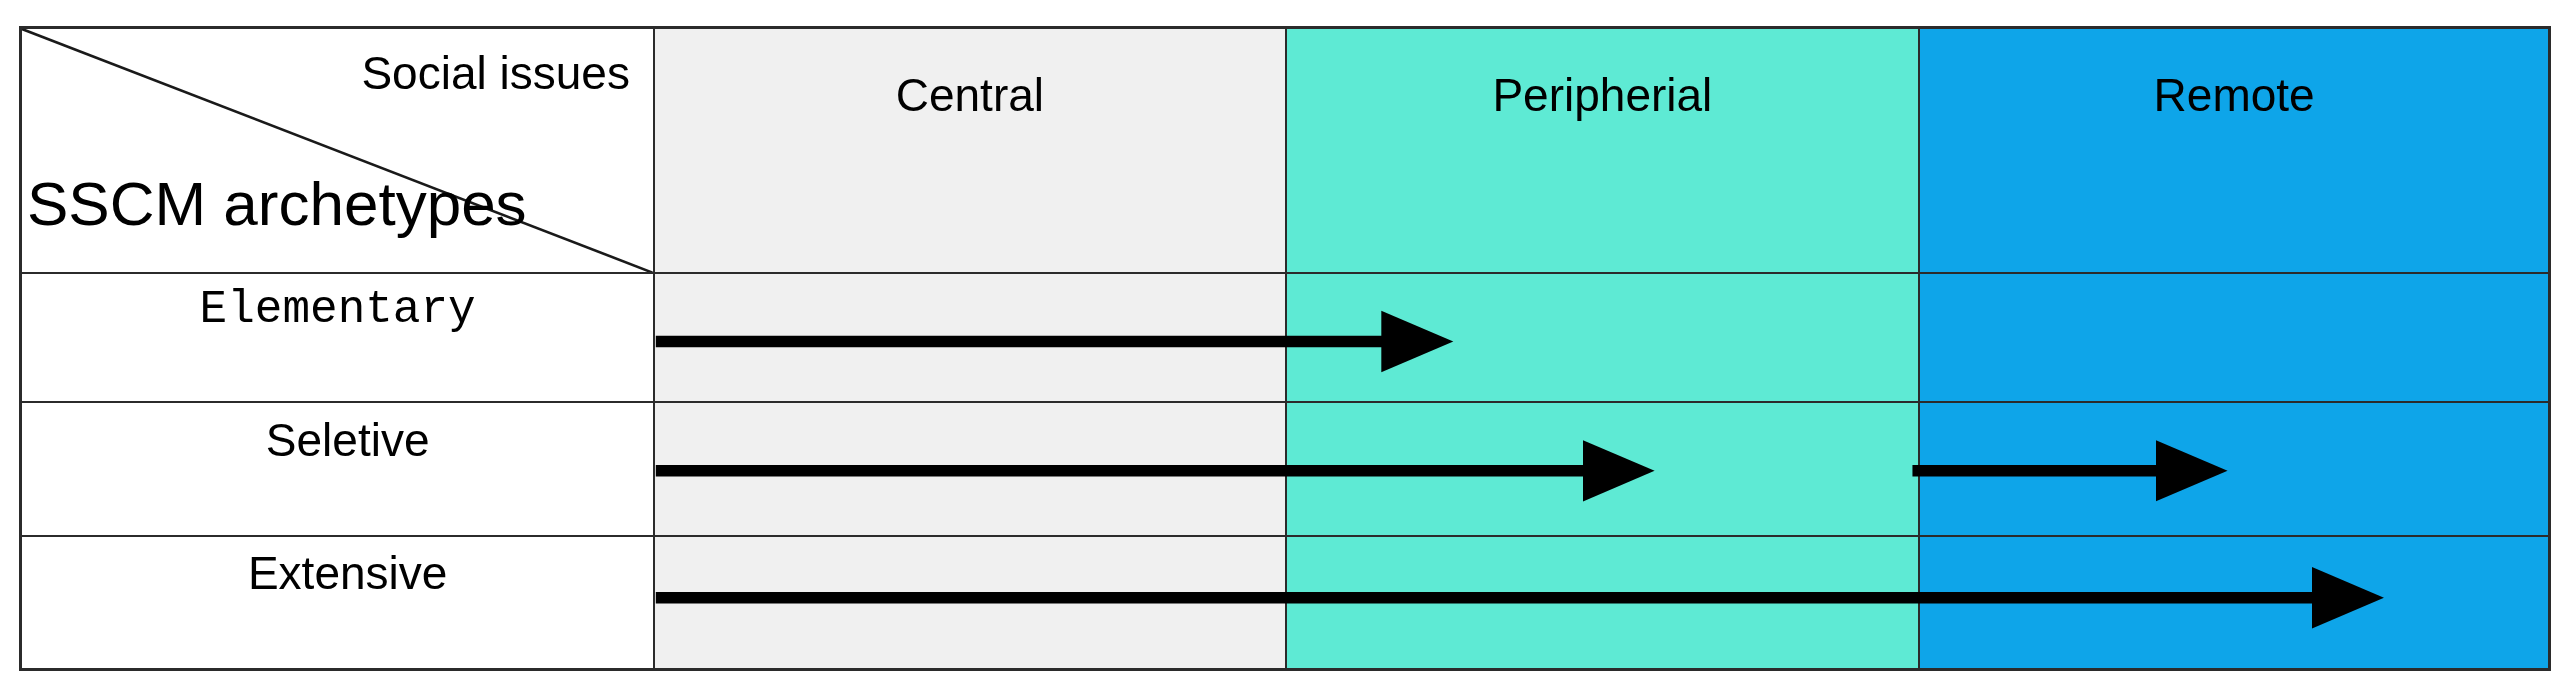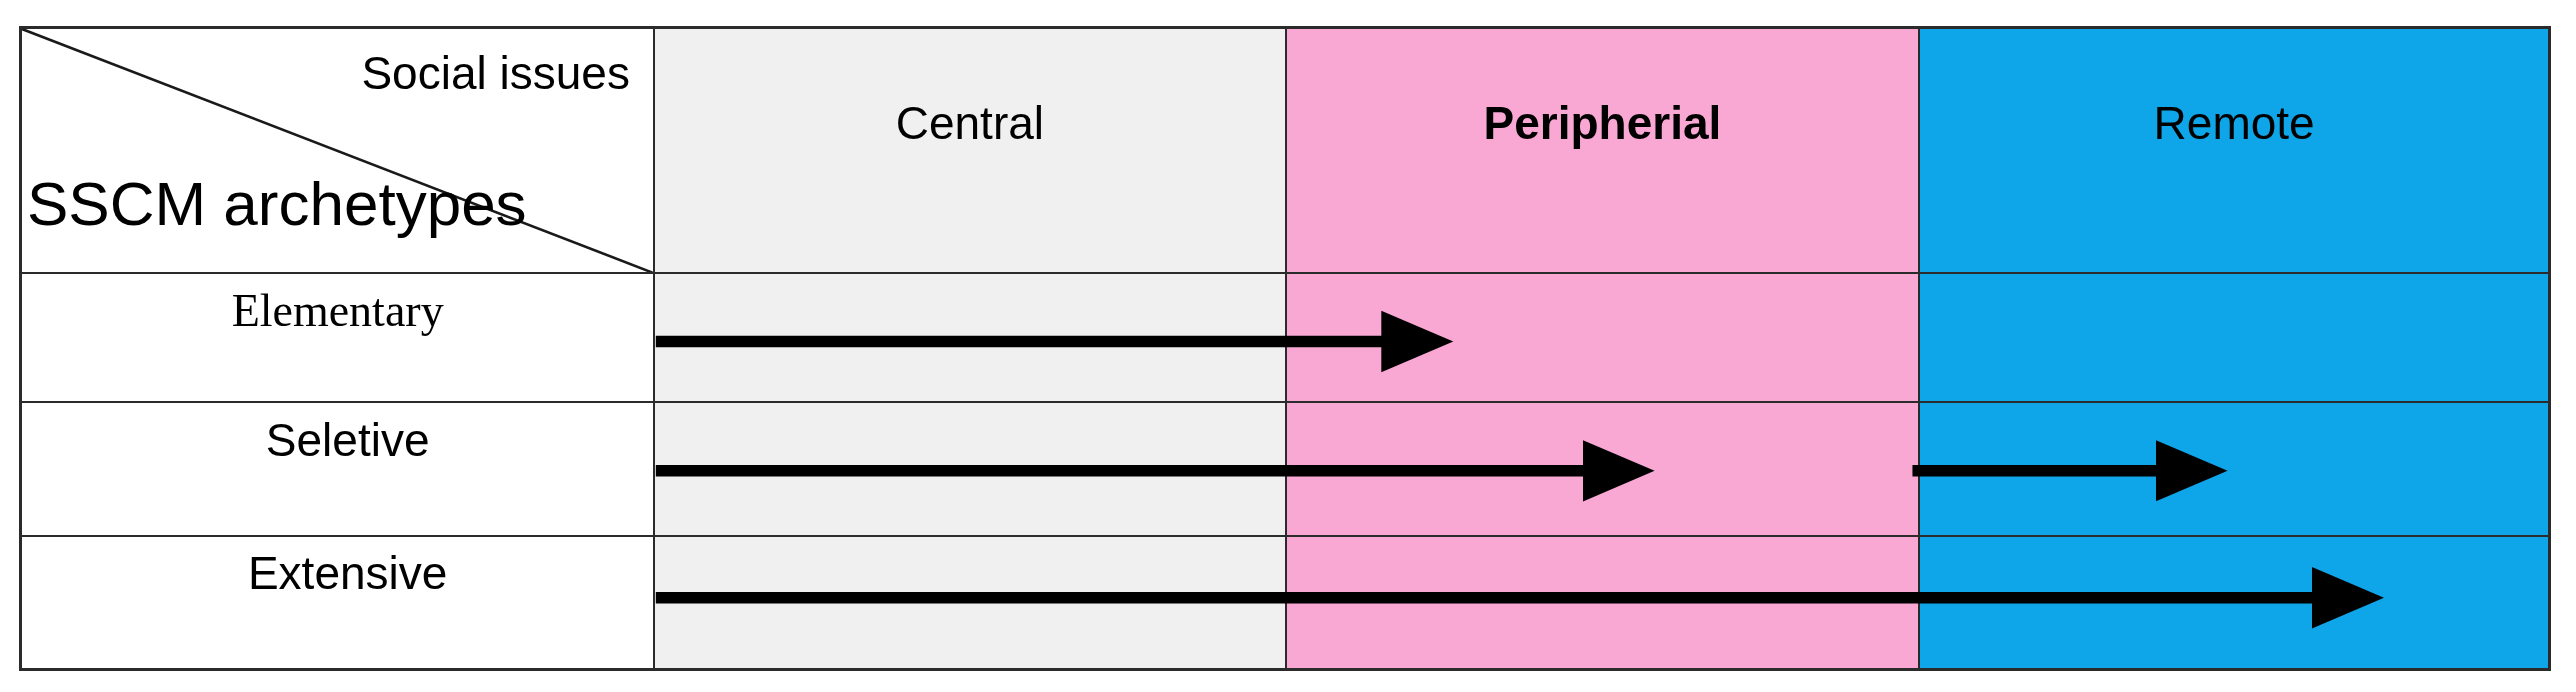--- a/index.html
+++ b/index.html
@@ -82,45 +82,44 @@
     font-weight: normal;
     color: #000;
     position: relative;
   }
   .col-head .ch-text {
     position: absolute;
     left: 0;
     right: 0;
     top: 39px;
     text-align: center;
-    margin-top: 28px;
   }
   .bg-central    { background: #f0f0f0; }
-  .bg-peripheral { background: #f9a8d4; font-weight: bold; }
+  .bg-peripheral { background: #5eead4; }
   .bg-remote     { background: #0ea5e9; }
 
   
   .body-row { height: 130px; }
   .body-row.r1 { height: 126px; }
 
   .row-label-cell {
     background: #ffffff;
     position: relative;
   }
   .row-label-cell .rl-text {
     position: absolute;
     left: 0;
     right: 0;
     top: 9.3px;
     text-align: center;
     font-size: 46px;
     color: #000;
     white-space: nowrap;
   }
-  .rl-serif { font-family: Liberation Serif, serif; }
+  .rl-serif { font-family: Liberation Mono, monospace; }
   .rl-sans  { font-family: "Liberation Sans", sans-serif; padding-left: 20px; }
 
   
   #arrow-layer {
     position: absolute;
     left: 0; top: 0;
     width: 2576px;
     height: 693px;
     pointer-events: none;
   }

